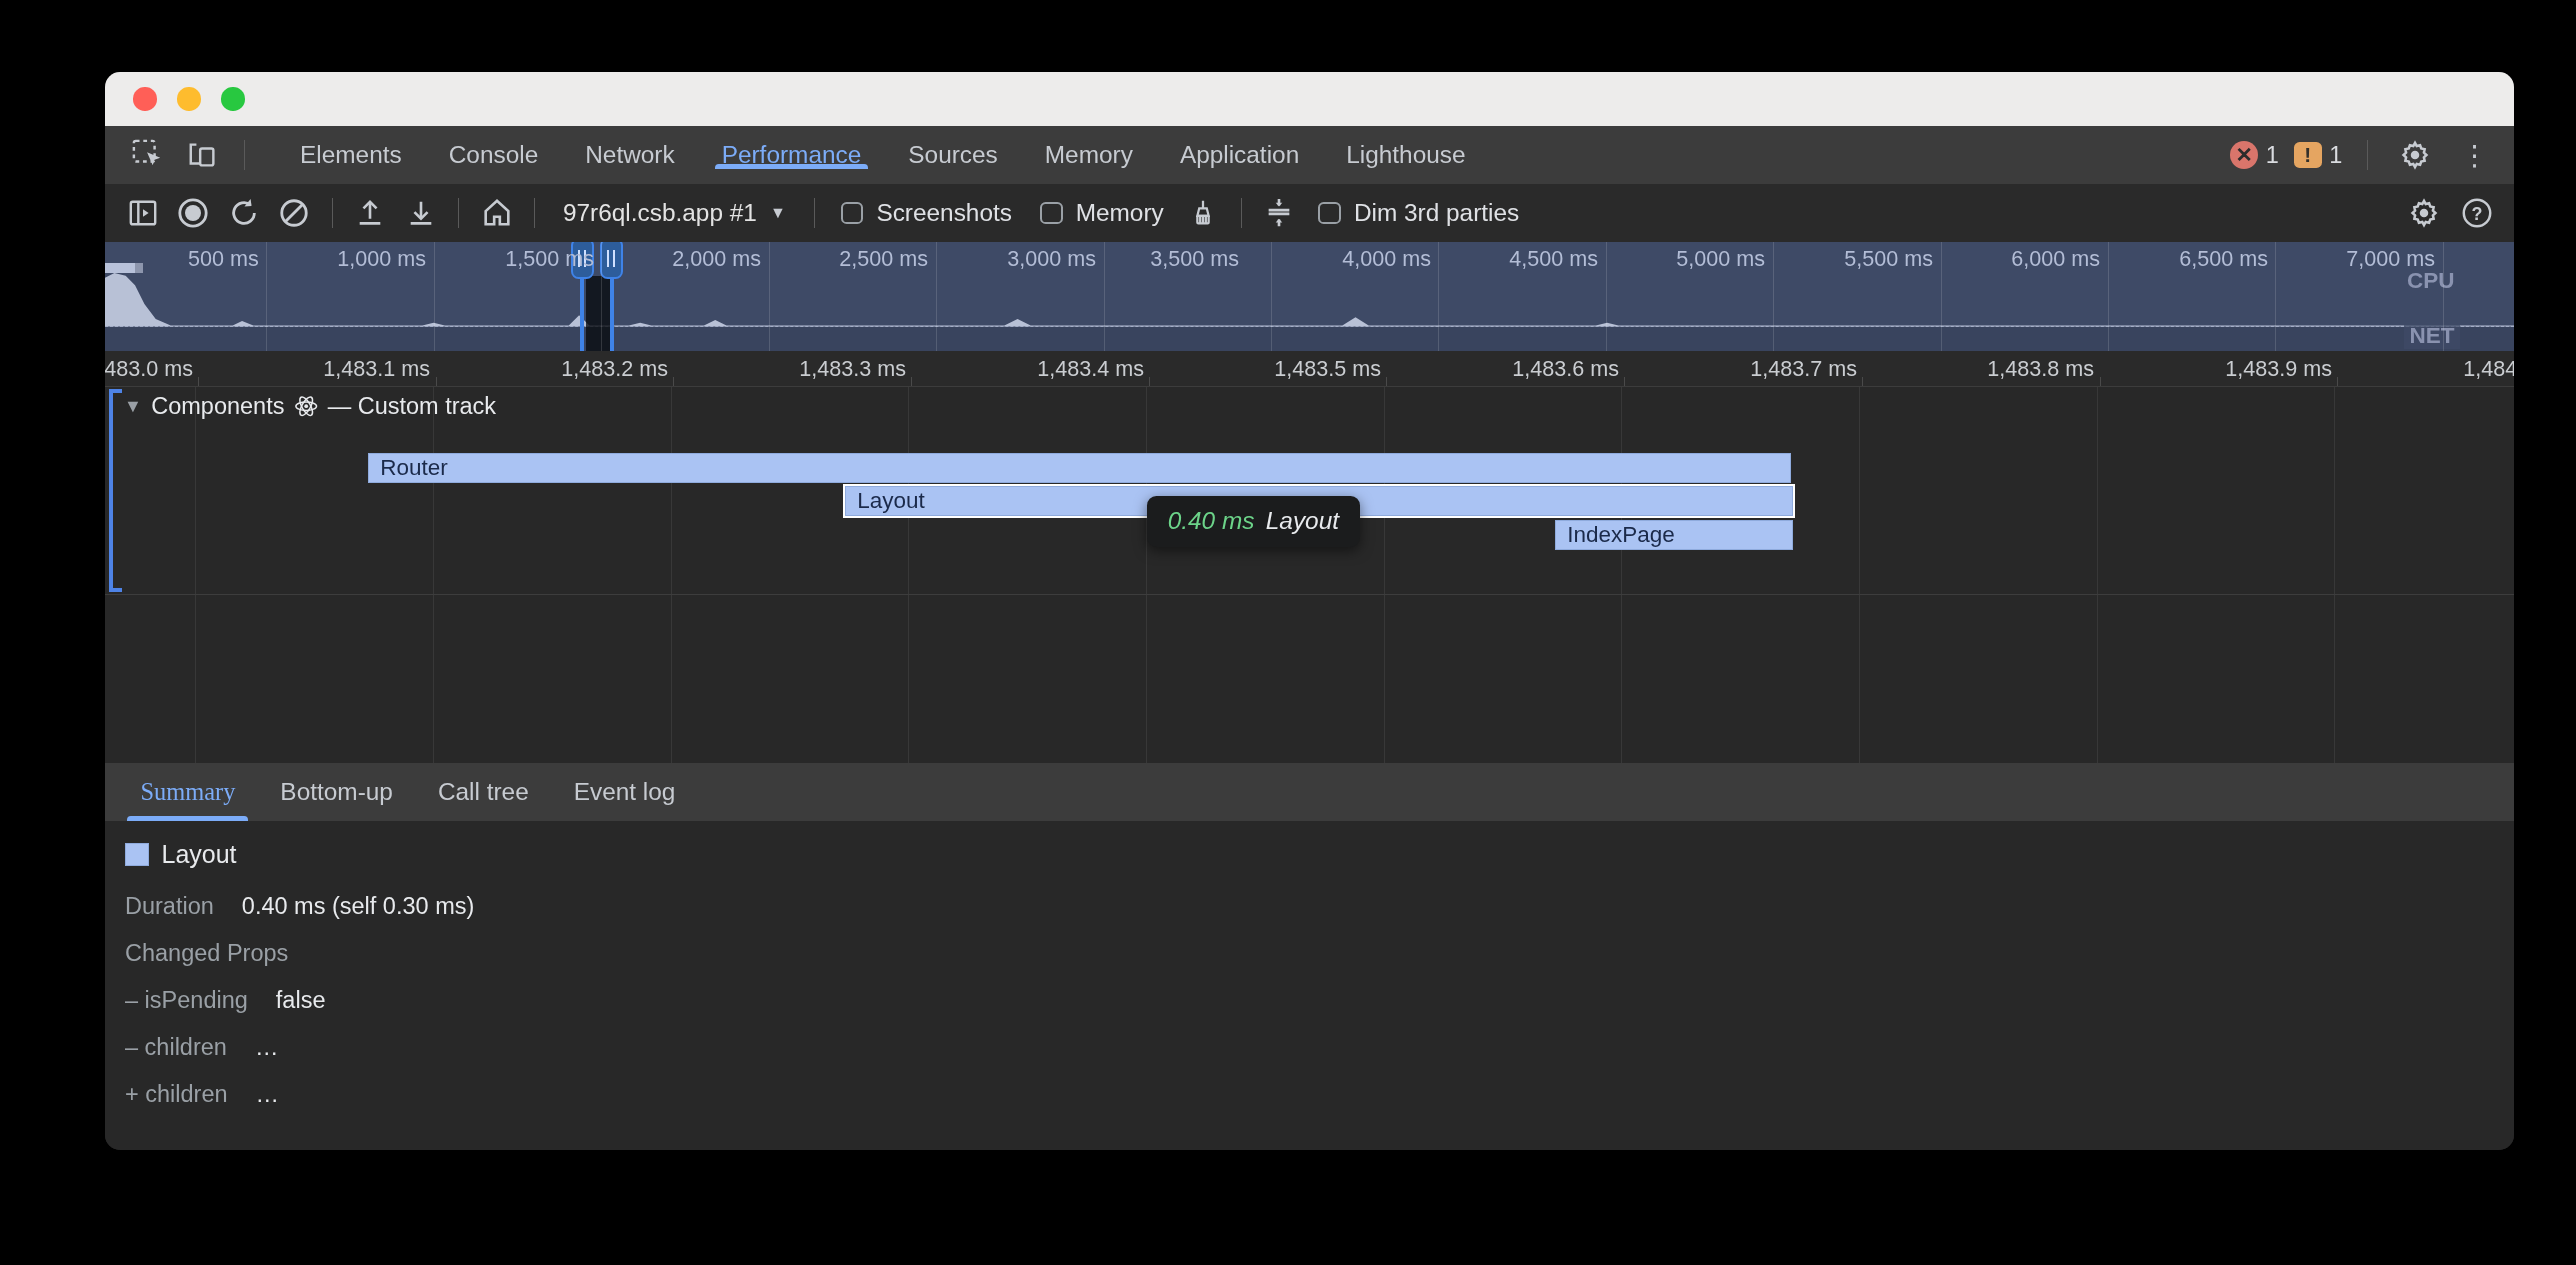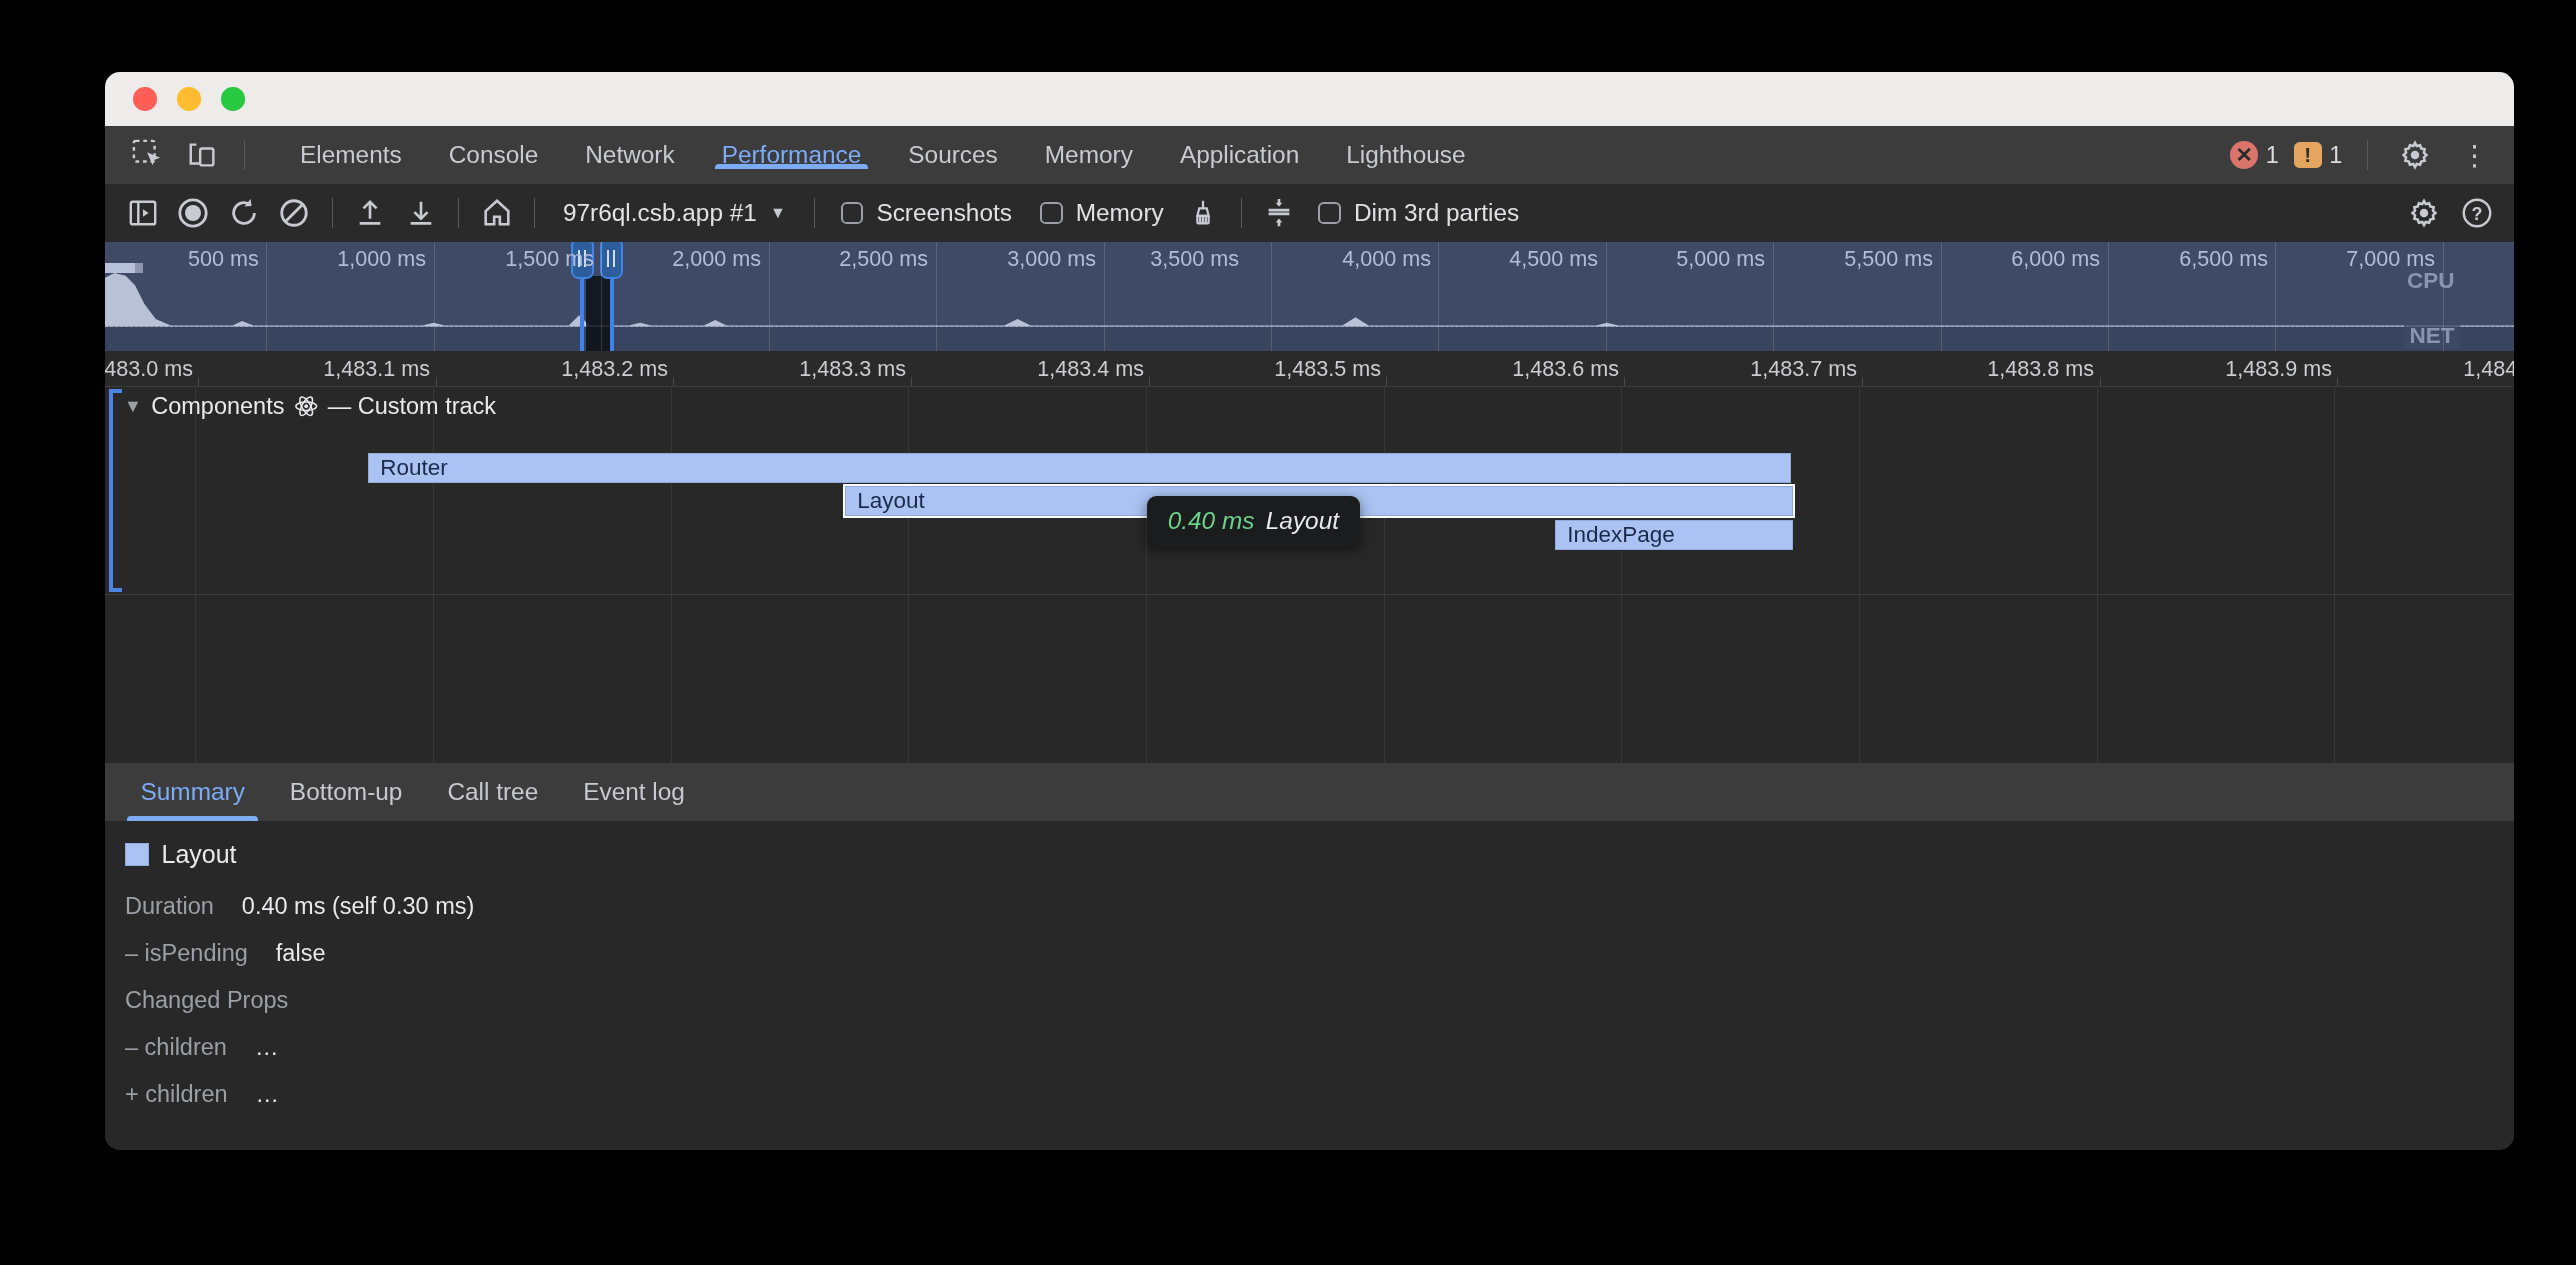--- a/index.html
+++ b/index.html
@@ -76,21 +76,21 @@
          font-size:22.5px; color:#1b2a4a; display:flex; align-items:center; padding-left:11.3px;
          white-space:nowrap; overflow:hidden;margin-top:28px; }
   .bar.selected { outline:2.3px solid #fff; outline-offset:-0.9px; }
   .tooltip { position:absolute; background:#1b1c1d; border-radius:9.4px; padding:11.3px 20.7px;
              font-size:24.4px; display:flex; gap:11.3px; box-shadow:0 3.8px 13px rgba(0,0,0,.5); }
   .tt-dur { color:#6cd389; } .tt-name { color:#e8eaed; }
 
   
   .btabs { height:58px; background:#3c3c3c; display:flex; align-items:stretch; padding-left:13px; color:#c7cbd1; }
   .btab { position:relative; display:flex; align-items:center; padding:0 22.5px; font-size:24.4px; }
-  .btab.active { color:#7cacf8; }
+  .btab.active { color:#7cacf8;font-family:Liberation Serif, serif; }
   .btab.active::after { content:""; position:absolute; left:9.4px; right:9.4px; bottom:0; height:4.7px;
                         background:#7cacf8; border-radius:3.8px 3.8px 0 0; }
 
   
   .summary { height:330px; background:#282828; padding:19px 0 0 20px; }
   .sum-title { display:flex; align-items:center; gap:13px; font-size:25px; color:#e8eaed; margin-bottom:24.4px; }
   .legend-sq { width:23.5px; height:23.5px; background:#aac3f3; border:0.9px solid #8fabdd; }
   .sum-row { display:flex; gap:28px; font-size:23.5px; margin-bottom:20px;margin-top:17px; }
   .sum-label { color:#9aa0a6; } .sum-value { color:#e8eaed; }
 
@@ -382,25 +382,25 @@
     <div class="sum-title">
       <span class="legend-sq"></span>
       <span>Layout</span>
     </div>
     <div id="sum-rows">
         <div class="sum-row">
           <span class="sum-label">Duration</span>
           <span class="sum-value">0.40 ms (self 0.30 ms)</span>
         </div>
         <div class="sum-row">
+          <span class="sum-label">Changed Props</span>
+        </div>
+        <div class="sum-row">
           <span class="sum-label">– isPending</span>
           <span class="sum-value">false</span>
-        </div>
-        <div class="sum-row">
-          <span class="sum-label">Changed Props</span>
         </div>
         <div class="sum-row">
           <span class="sum-label">– children</span>
           <span class="sum-value">…</span>
         </div>
         <div class="sum-row">
           <span class="sum-label">+ children</span>
           <span class="sum-value">…</span>
         </div>
       </div>

